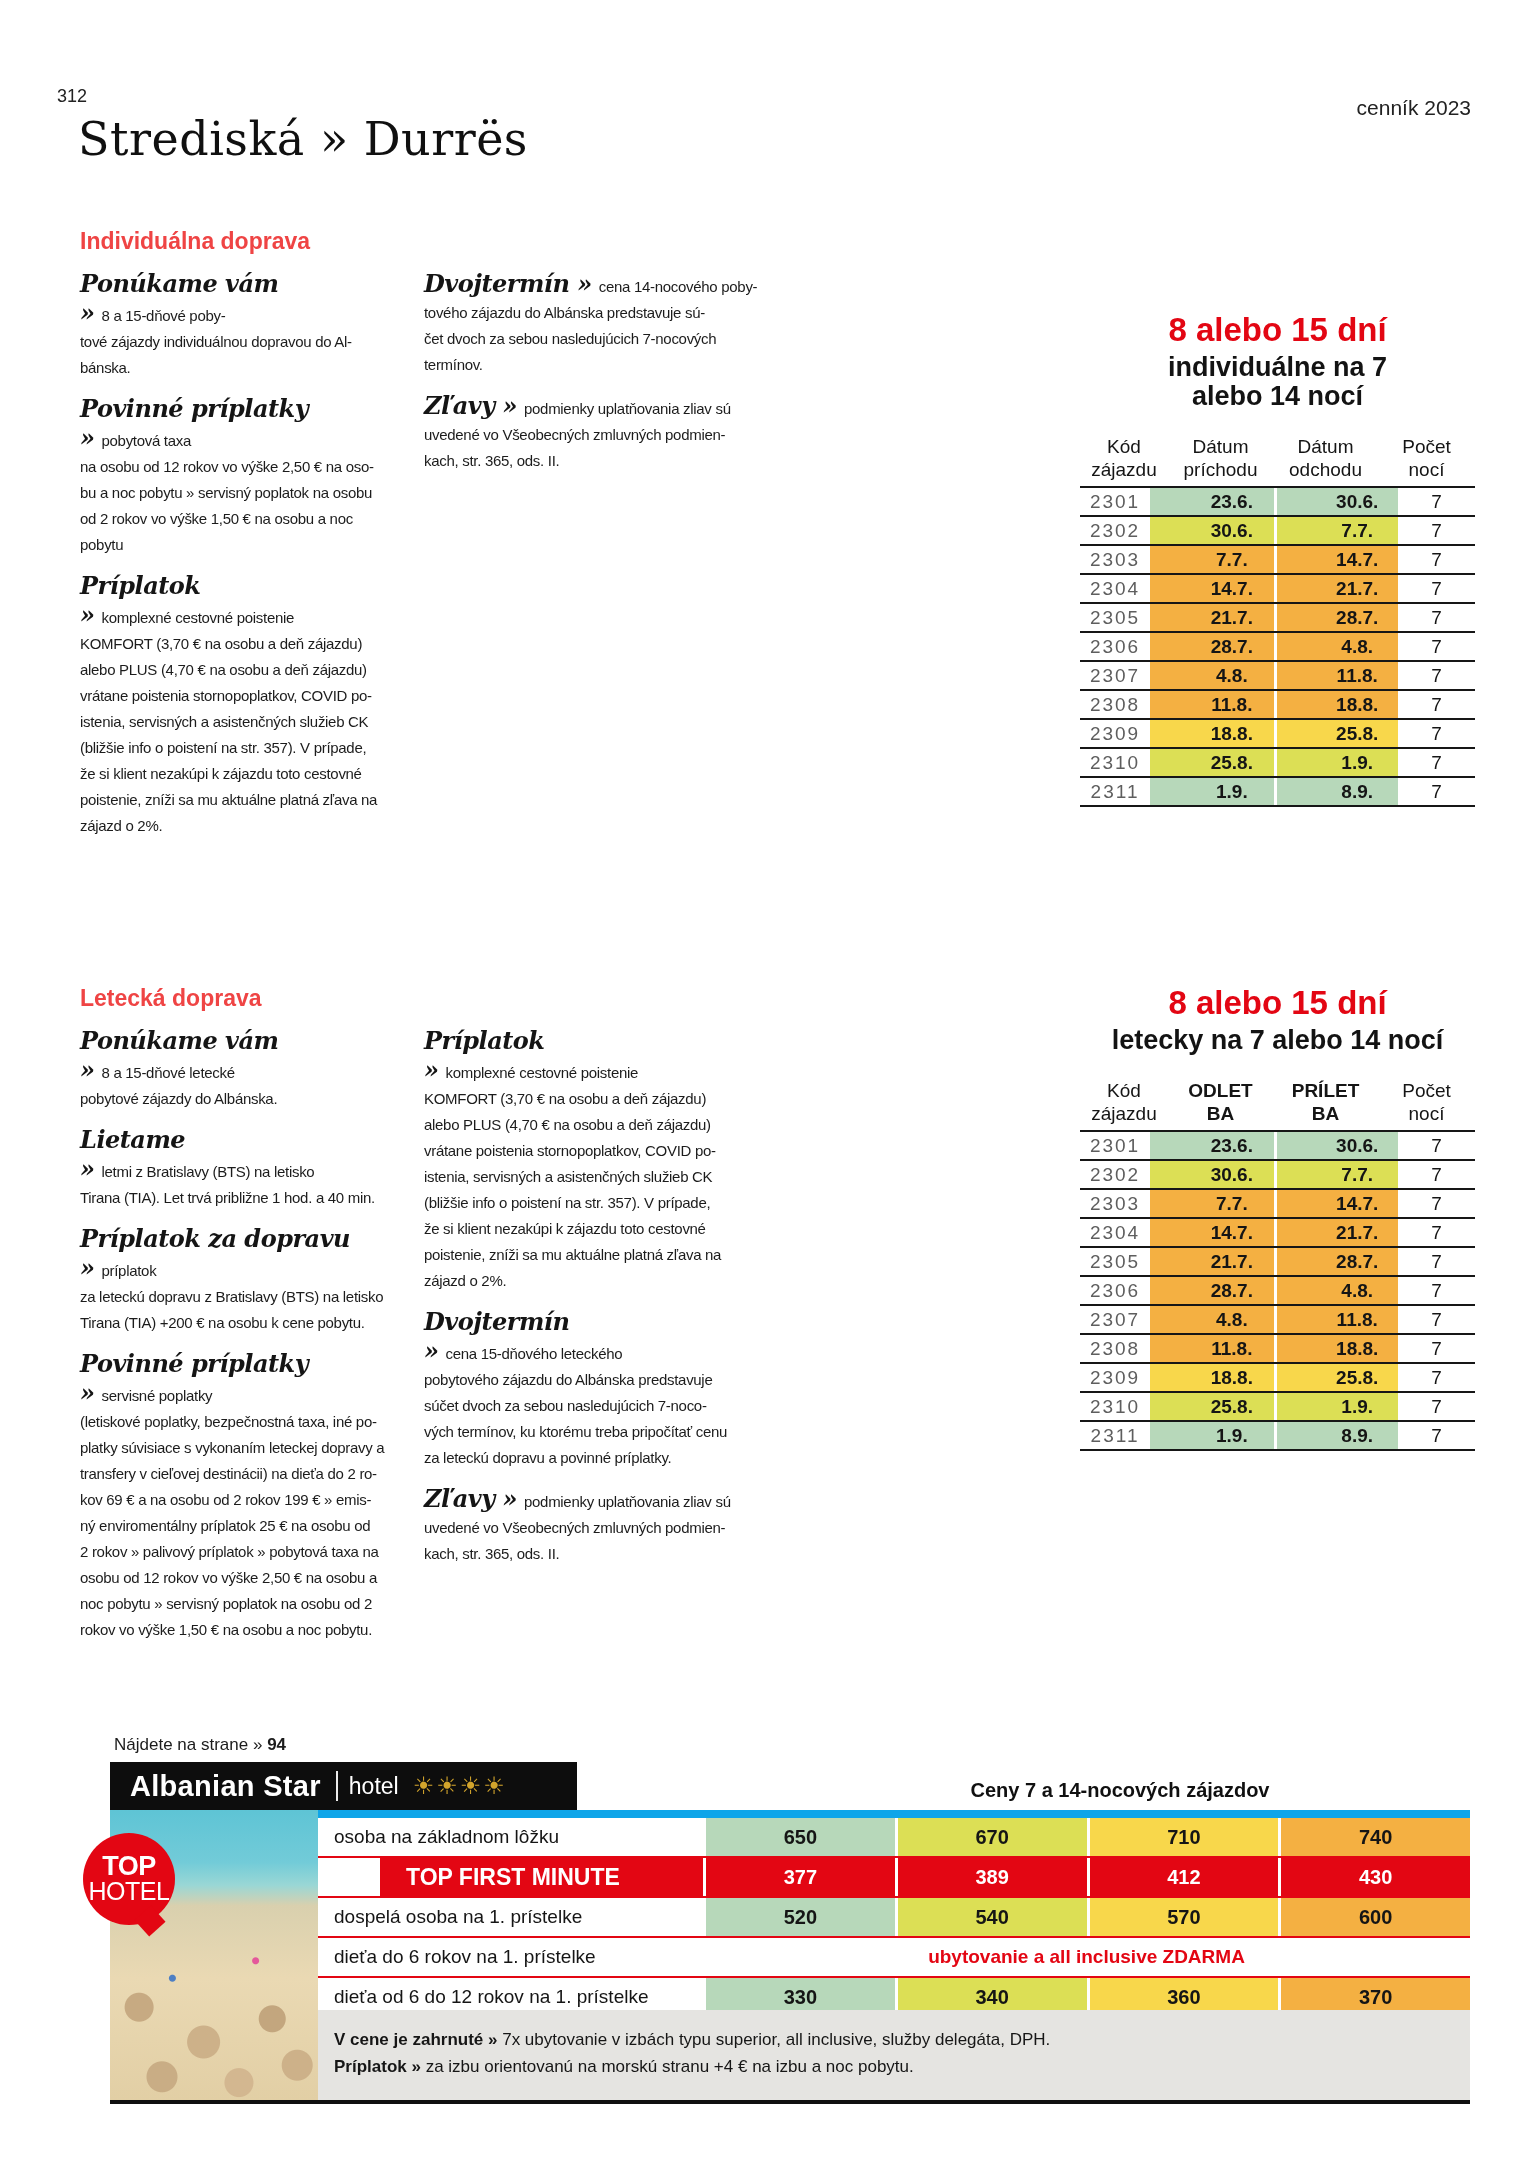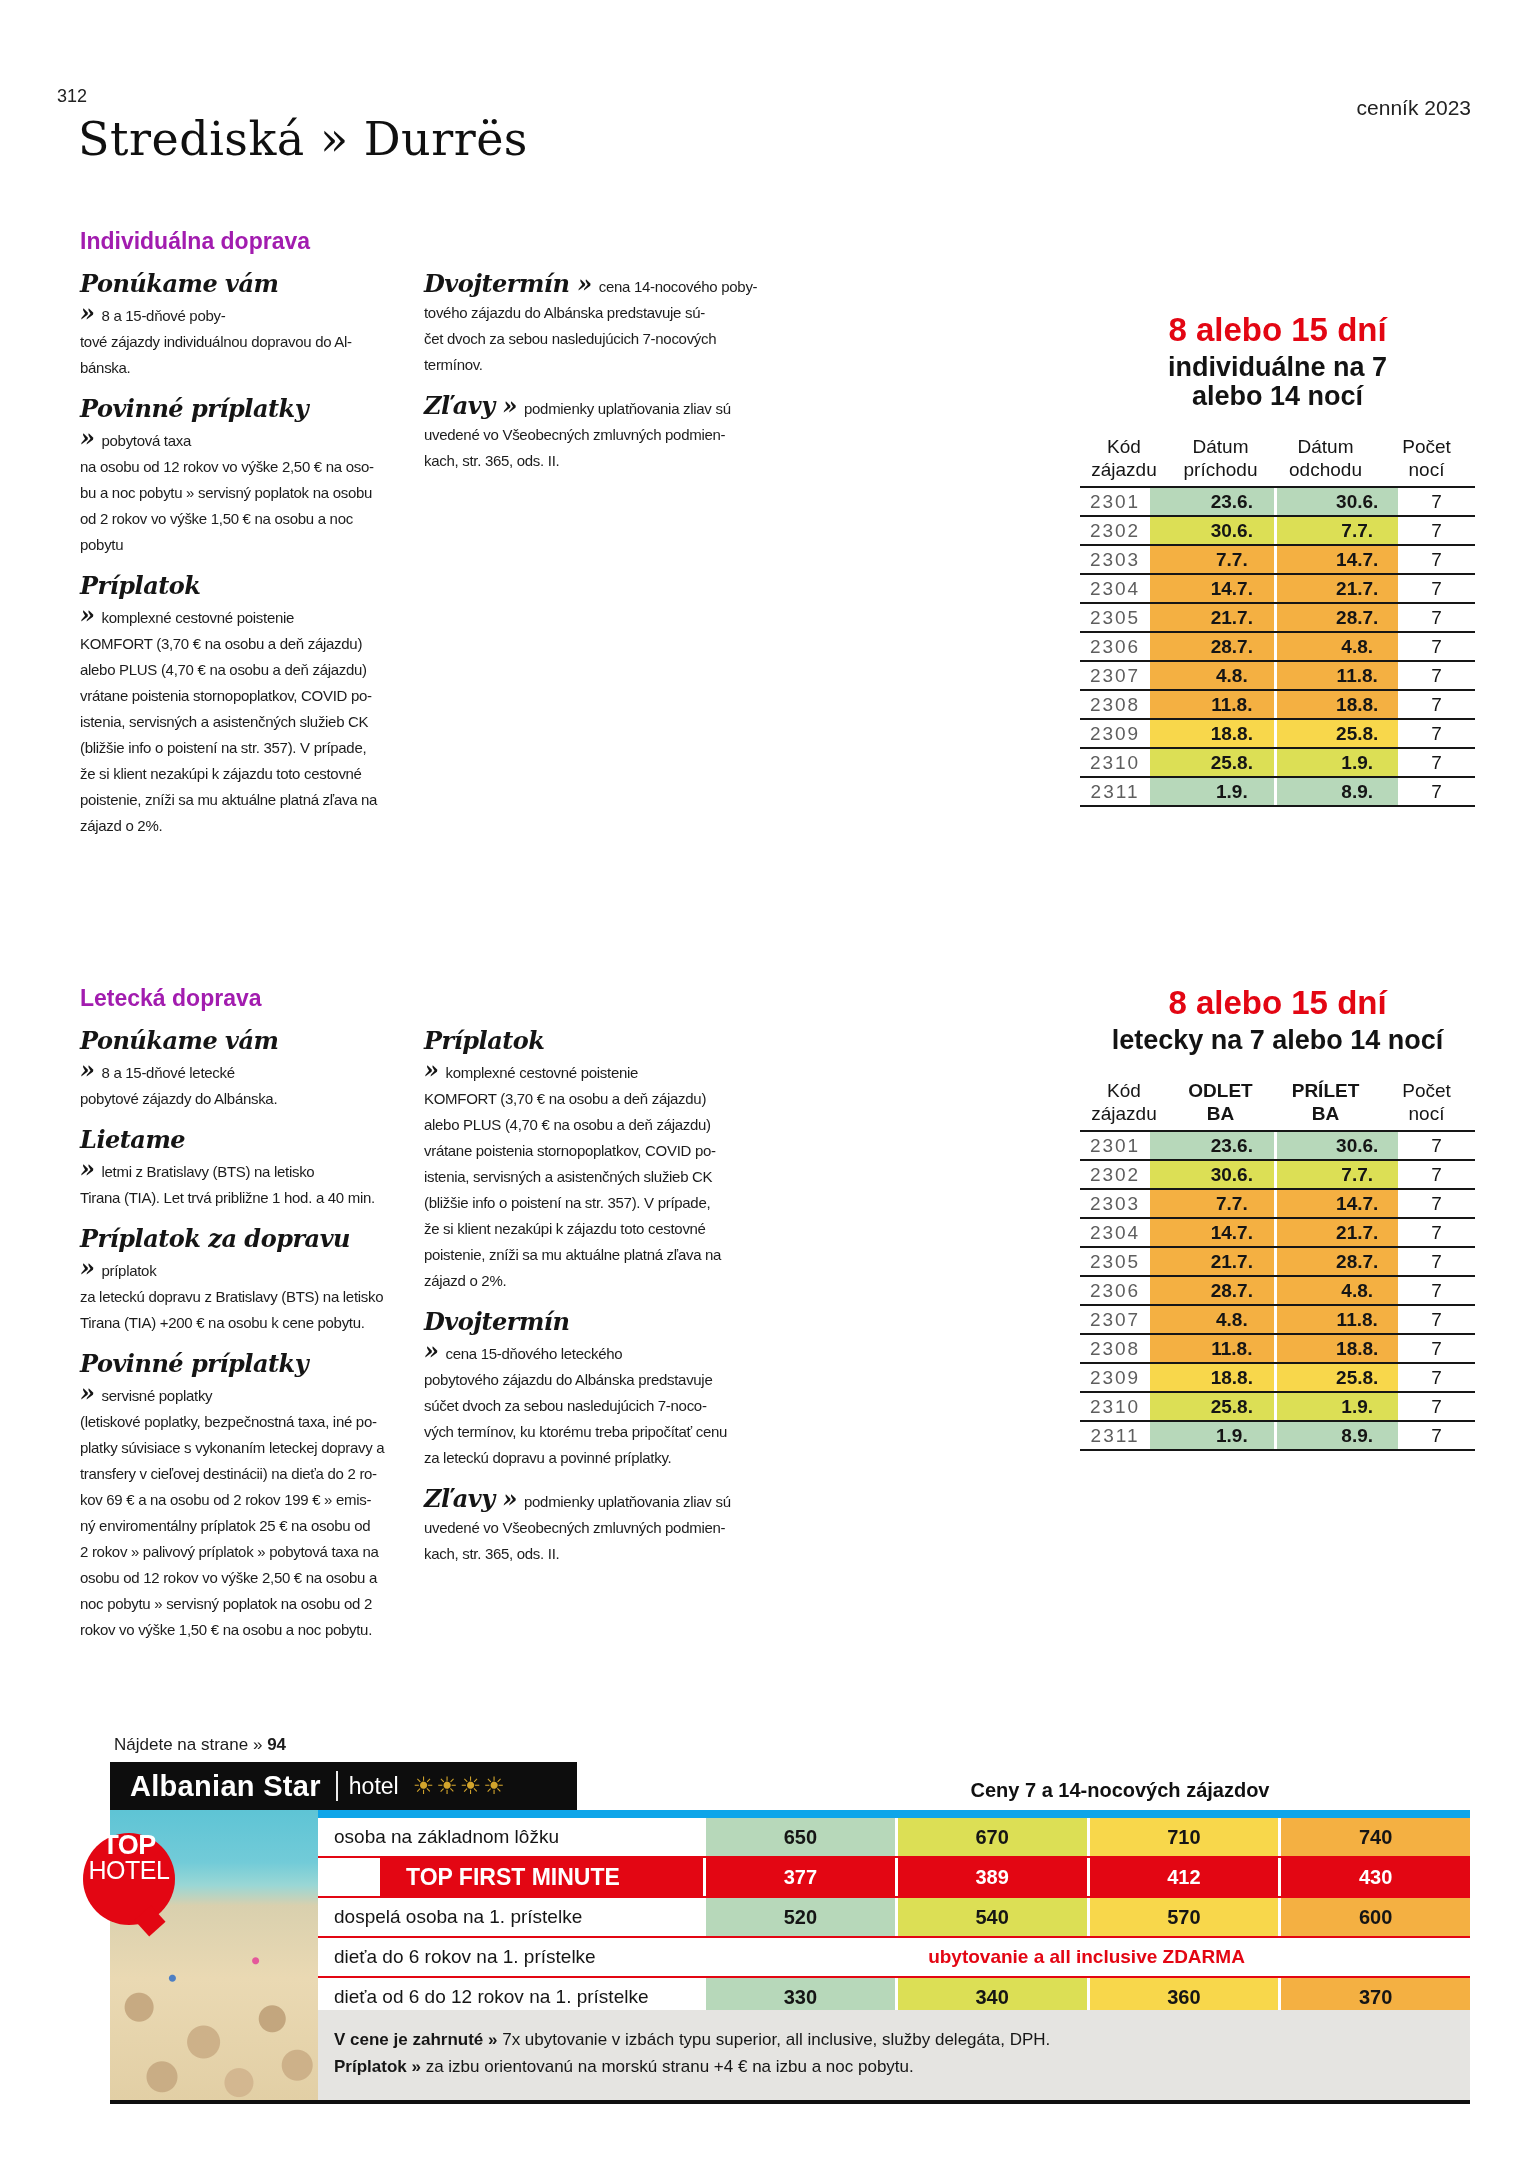--- a/index.html
+++ b/index.html
@@ -8,21 +8,21 @@
   .abs{position:absolute;}
 
   
   .page-num{left:57px;top:86px;font-size:18px;color:#222;}
   .catalog-year{right:58px;top:96px;font-size:21px;color:#222;}
   .main-title{left:78px;top:112px;font-family:"DejaVu Serif",serif;font-size:46px;
               letter-spacing:.5px;color:#101010;}
 
   
   .txtsec{left:80px;width:690px;}
-  .sec-h{font-size:23px;font-weight:700;color:#a21caf;margin:0 0 14px 0;}
+  .sec-h{font-size:23px;font-weight:700;color:#ef4444;margin:0 0 14px 0;}
   .cols{display:flex;gap:26px;}
   .col1{width:318px;}
   .col2{width:334px;}
   .para{margin:0 0 13px 0;}
   .lead{font-family:"DejaVu Serif",serif;font-style:italic;font-weight:700;font-size:24px;
         letter-spacing:-.5px;padding-right:7px;}
   .ptext{white-space:pre;font-size:15px;line-height:26px;letter-spacing:-.3px;color:#1c1c1c;}
 
   
   .sched{left:1080px;width:395px;}
@@ -62,21 +62,21 @@
       radial-gradient(circle at 45% 80%, #cdb189 0 16px, transparent 17px),
       radial-gradient(circle at 78% 72%, #c3a67e 0 13px, transparent 14px),
       radial-gradient(circle at 90% 88%, #cdb189 0 15px, transparent 16px),
       radial-gradient(circle at 25% 92%, #c9ad85 0 15px, transparent 16px),
       radial-gradient(circle at 62% 94%, #d3b790 0 14px, transparent 15px),
       radial-gradient(circle at 70% 52%, #e4589b 0 3px, transparent 4px),
       radial-gradient(circle at 30% 58%, #4d7fc4 0 3px, transparent 4px),
       linear-gradient(180deg,#5ec4d5 0%,#72cbd8 18%,#9ad7d5 26%,#d9d0ae 33%,#ead9b3 58%,#e2cfa5 100%);}
   .badge{position:absolute;left:-27px;top:98px;width:92px;height:92px;background:#e30613;
          border-radius:50%;display:flex;flex-direction:column;align-items:center;
-         justify-content:flex-start;z-index:3;color:#fff;line-height:25px;}
+         justify-content:center;z-index:3;color:#fff;line-height:25px;}
   .badge:after{content:"";position:absolute;left:56px;bottom:-7px;width:22px;height:22px;
                background:#e30613;transform:rotate(48deg);z-index:-1;}
   .badge .b1{font-size:27px;font-weight:800;letter-spacing:-.5px;}
   .badge .b2{font-size:25px;font-weight:400;letter-spacing:-.5px;}
 
   .h-table{position:absolute;left:208px;top:75px;width:1152px;border-top:8px solid #0ea5e9;}
   .h-row{display:flex;height:38px;border-bottom:2px solid #e30613;align-items:stretch;}
   .h-label{width:385px;background:#fff;display:flex;align-items:center;
            padding-left:16px;box-sizing:border-box;font-size:19px;}
   .h-val{flex:1;display:flex;align-items:center;justify-content:center;

